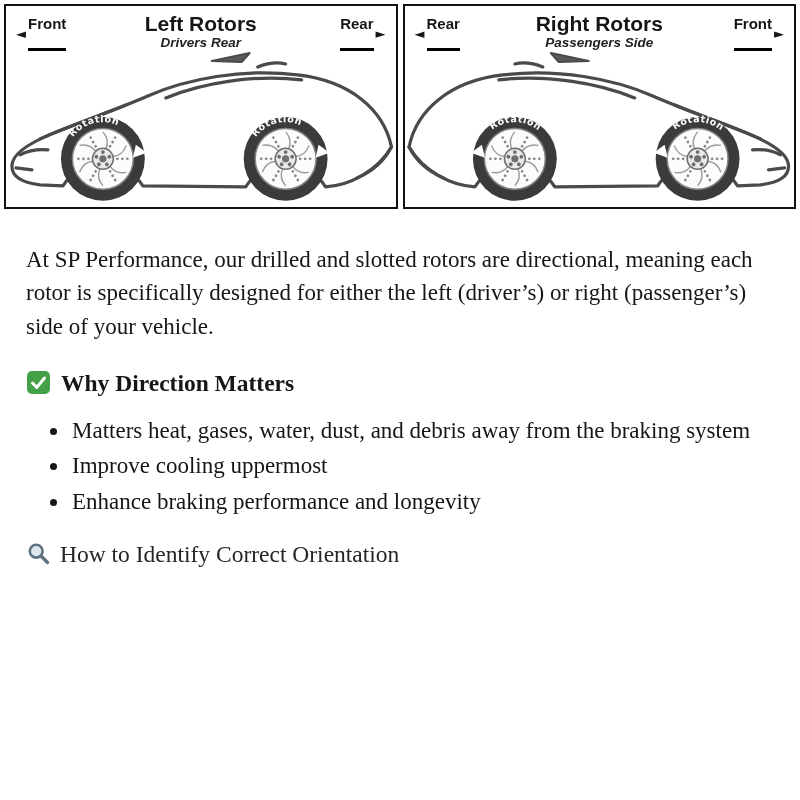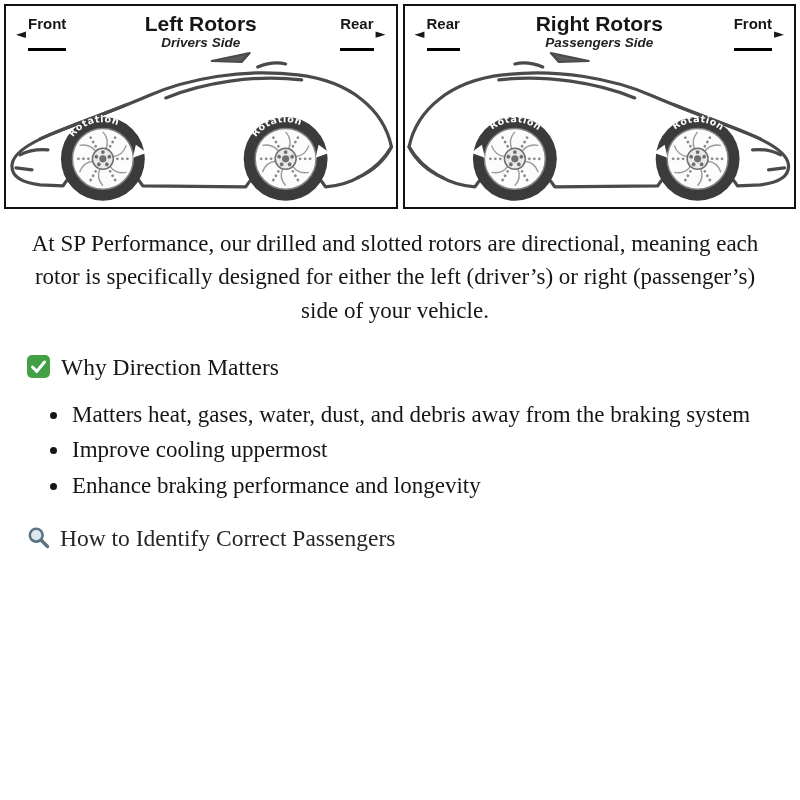--- a/index.html
+++ b/index.html
@@ -54,24 +54,24 @@
     letter-spacing: 0.6px;
     fill: #ffffff;
   }
 
   
   .article {
     padding: 14px 36px 0 26px;
     font-size: 23px;
     line-height: 1.46;
   }
-  .intro { margin: 4px 0 16px 0; text-align: center; }
+  .intro { margin: 20px 0 16px 0; }
   .article h2 {
     font-size: 23.5px;
-    font-weight: normal;
+    font-weight: bold;
     margin: 22px 0 14px 0;
     display: flex;
     align-items: center;
     gap: 10px;
   }
   .article h3 {
     font-size: 23.5px;
     font-weight: normal;
     color: #262626;
     margin: 18px 0 16px 0;
@@ -169,21 +169,21 @@
 <div class="diagram">
 
   <div class="panel">
     <div class="panel-header">
       <span class="dir-label">
         <span class="arrow">◄</span>
         <span class="dir-text">Front</span>
       </span>
       <span class="panel-titles">
         <span class="panel-title" style="display:block">Left Rotors</span>
-        <span class="panel-subtitle" style="display:block">Drivers Side</span>
+        <span class="panel-subtitle" style="display:block">Drivers Rear</span>
       </span>
       <span class="dir-label right">
         <span class="dir-text">Rear</span>
         <span class="arrow">►</span>
       </span>
     </div>
     <svg class="car-svg" viewBox="0 0 390 160">
       <use href="#car-body"></use>
       <use href="#wheel-symbol" transform="translate(97,112)"></use>
       <use href="#wheel-symbol" transform="translate(280,112)"></use>
@@ -256,17 +256,17 @@
     <li>Enhance braking performance and longevity</li>
   </ul>
 
   <h3>
     <span class="h-icon">
       <svg width="25" height="25" viewBox="0 0 25 25">
         <circle cx="10.2" cy="10.2" r="6.4" fill="#dce8ee" stroke="#5d7380" stroke-width="2.6"></circle>
         <line x1="15" y1="15" x2="21.5" y2="21.5" stroke="#5d7380" stroke-width="3.4" stroke-linecap="round"></line>
       </svg>
     </span>
-    <span>How to Identify Correct Passengers</span>
+    <span>How to Identify Correct Orientation</span>
   </h3>
 
 
 </div>
 
 </body></html>

